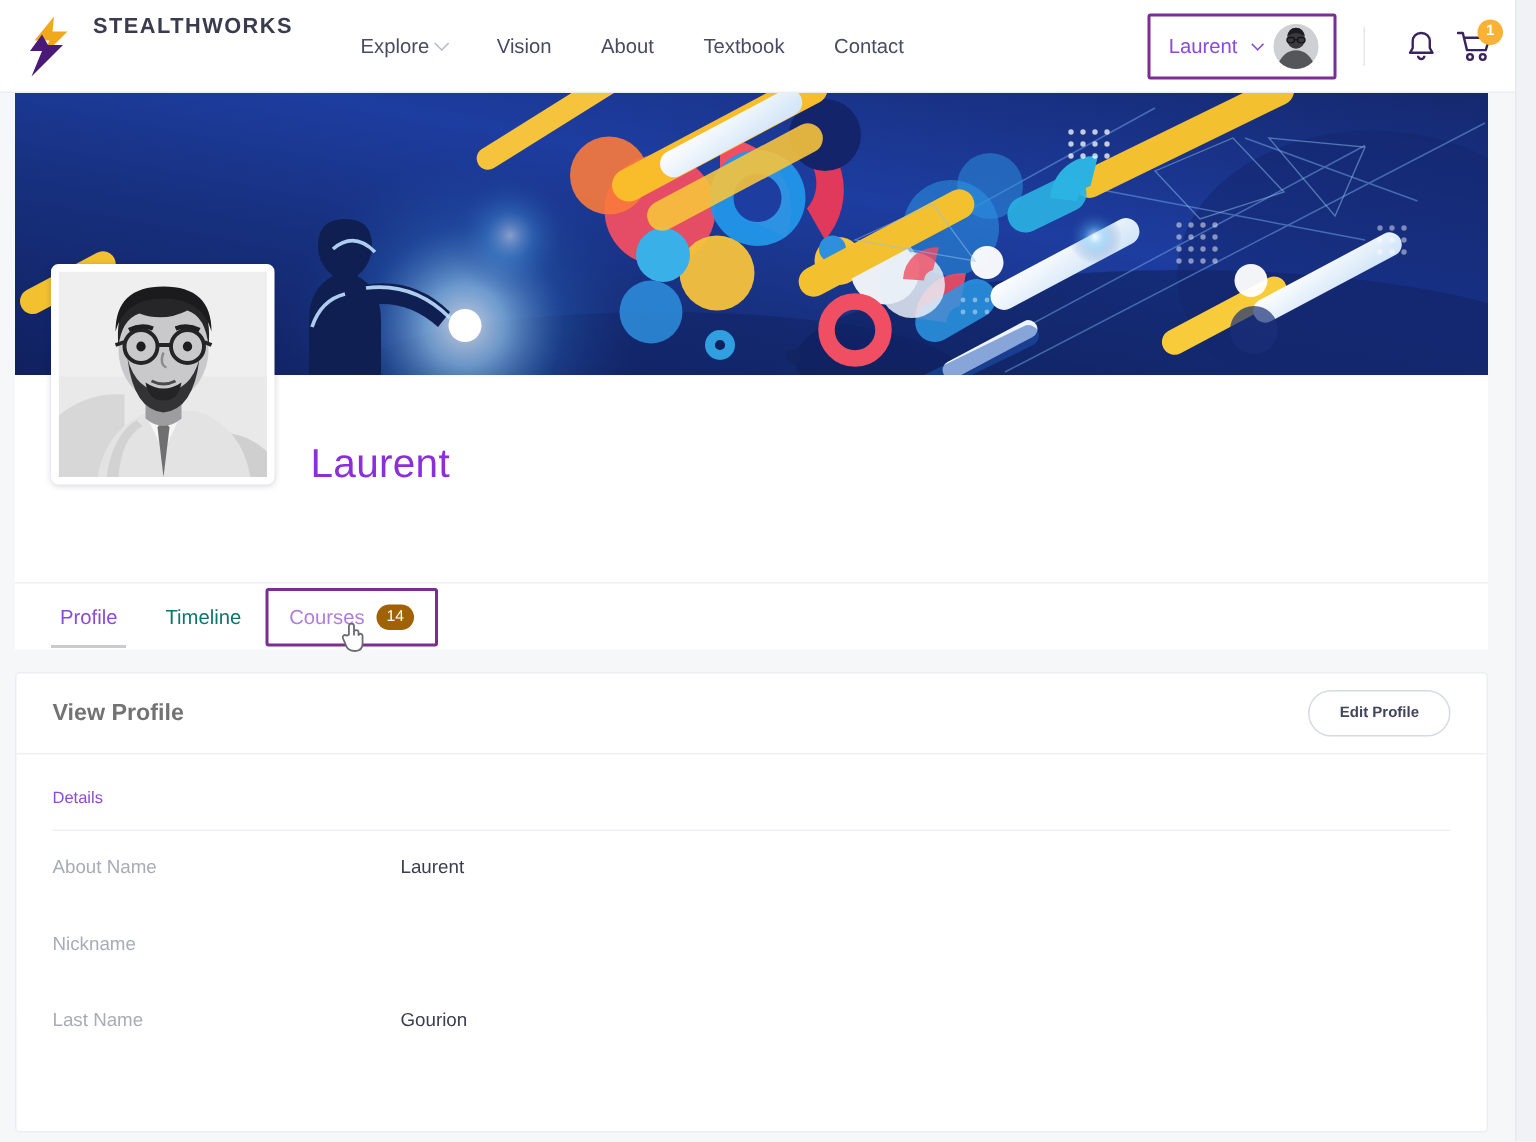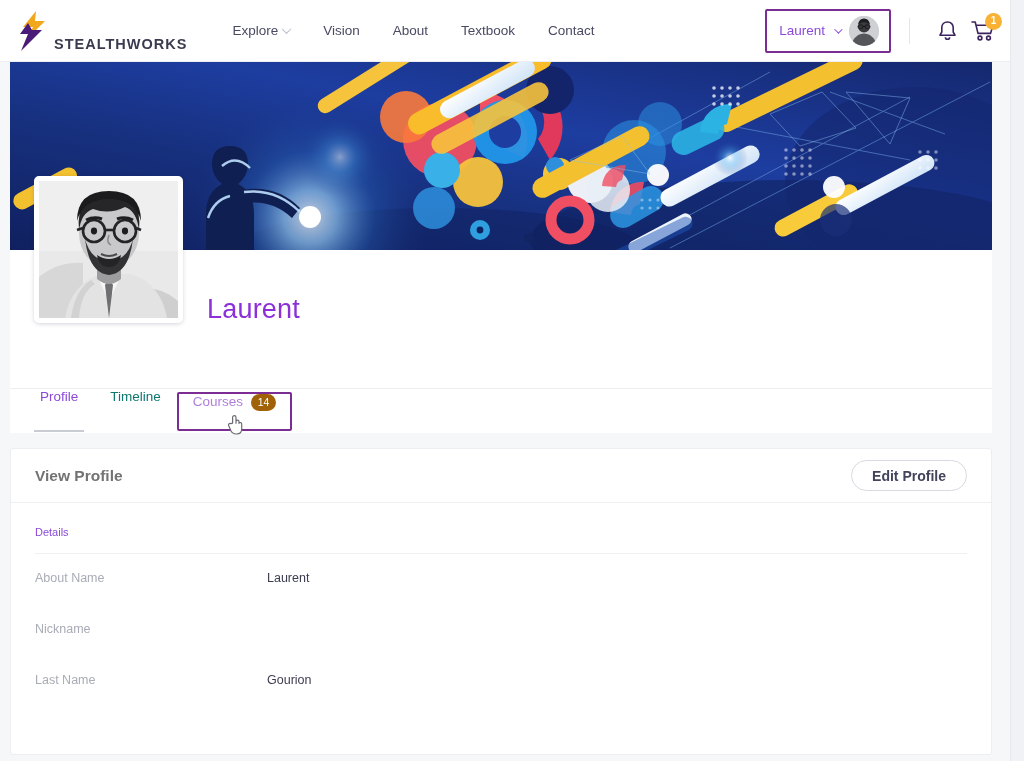--- a/index.html
+++ b/index.html
@@ -28,22 +28,23 @@
     height: 62px;
     background: #ffffff;
     display: flex;
     align-items: center;
     border-bottom: 1px solid #eceef1;
     z-index: 10;
   }
 
   .brand {
     display: flex;
-    align-items: flex-end;
+    align-items: flex-start;
     margin-left: 14px;
+    gap: 8px;
     text-decoration: none;
   }
   .brand-mark {
     width: 40px; height: 42px;
     display: block;
   }
   .brand-text {
     font-size: 14.5px;
     font-weight: bold;
     letter-spacing: 1.0px;
@@ -203,21 +204,21 @@
     border-top: 1px solid #eceef1;
     display: flex;
     align-items: center;
     padding-left: 14px;
     gap: 0;
   }
   .tab {
     position: relative;
     height: 45px;
     display: flex;
-    align-items: flex-start;
+    align-items: center;
     gap: 8px;
     padding: 0 16px;
     font-size: 13.5px;
     cursor: pointer;
     white-space: nowrap;
   }
   .tab.is-active { color: #8b4ad8; }
   .tab.is-plain  { color: #0f766e; }
   .tab.is-link   { color: #b07fdd; }
   .tab.is-active::after {
@@ -278,21 +279,21 @@
     font-weight: bold;
     color: #737373;
   }
   .edit-profile-btn {
     margin-left: auto;
     background: #ffffff;
     border: 1px solid #d7dae1;
     border-radius: 17px;
     height: 31px;
     padding: 0 20px;
-    font-size: 14px;
+    font-size: 10px;
     font-weight: bold;
     color: #43435c;
     cursor: pointer;
     font-family: "Liberation Sans", sans-serif;
   }
 
   .card-body { padding: 23px 24px 0 24px; }
 
   .section-title {
     font-size: 11px;

